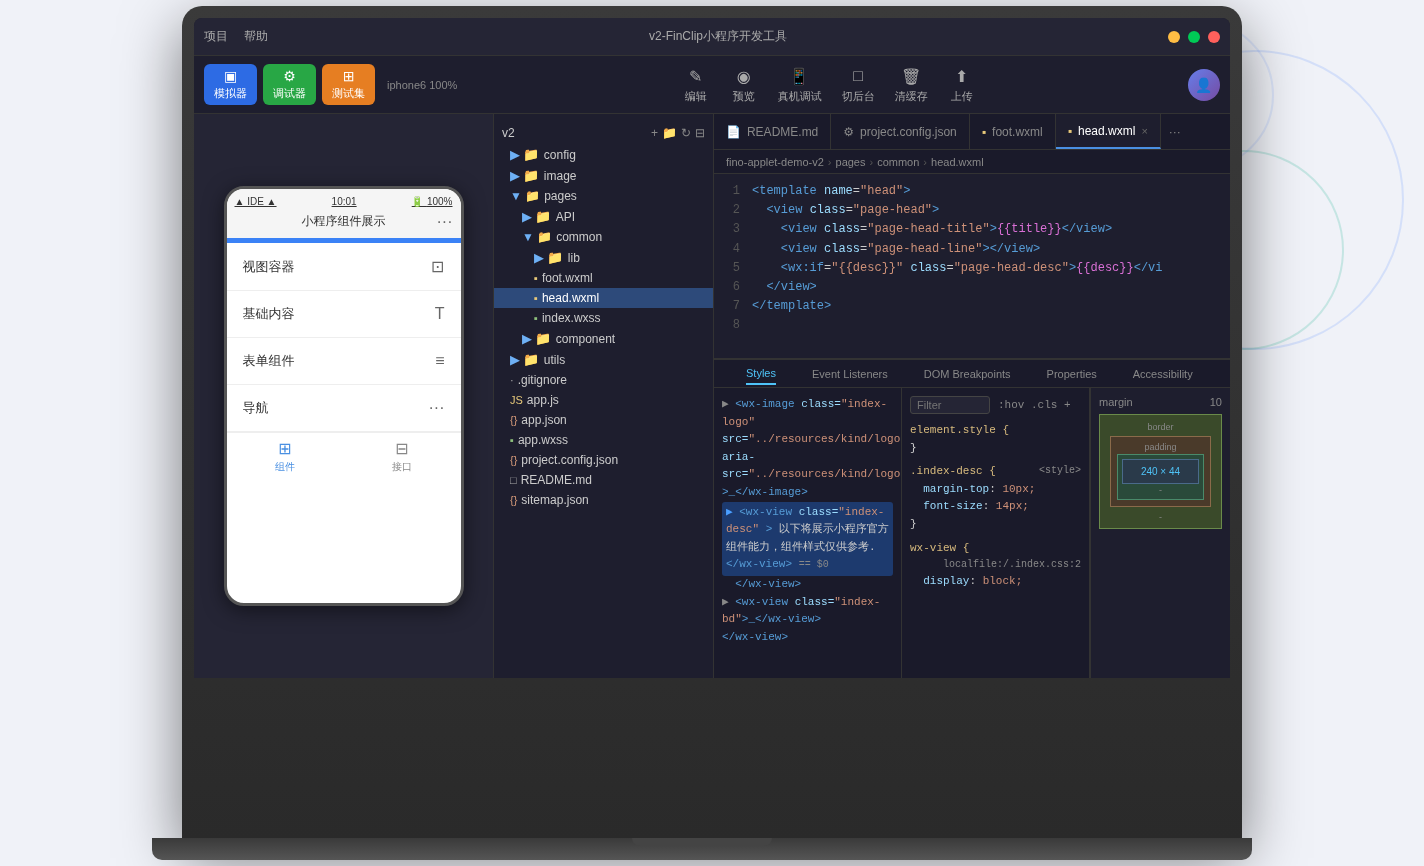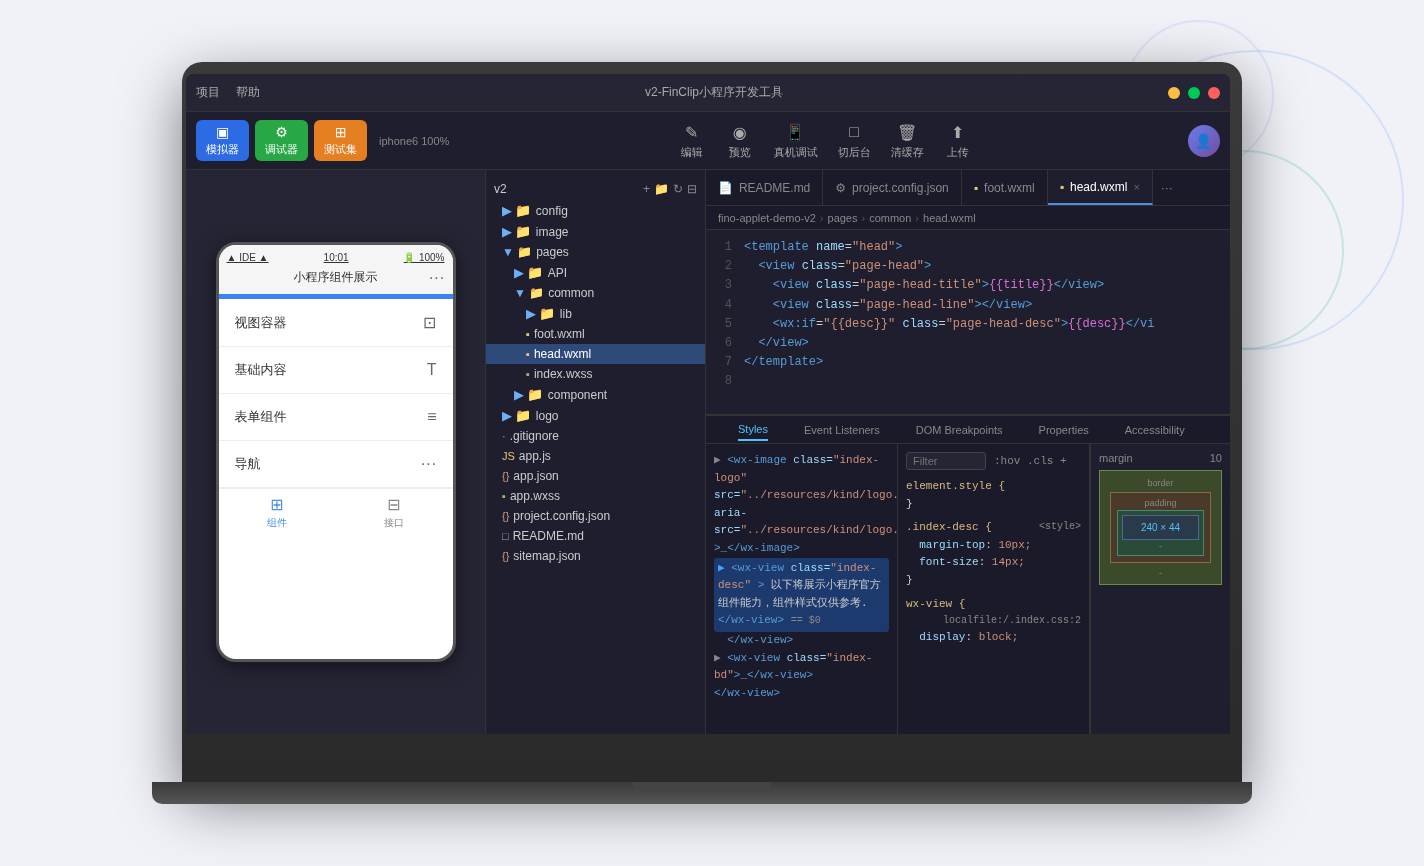--- a/index.html
+++ b/index.html
@@ -20,24 +20,24 @@
       border: 2px solid rgba(100,150,255,0.2);
       pointer-events: none;
     }
     .bg-circle-1 { width: 300px; height: 300px; top: 50px; right: 20px; }
     .bg-circle-2 { width: 200px; height: 200px; top: 150px; right: 80px; border-color: rgba(100,200,180,0.3); }
     .bg-circle-3 { width: 150px; height: 150px; top: 20px; right: 150px; border-color: rgba(100,150,255,0.15); }
     
     .laptop-outer {
       position: relative;
       width: 1060px;
-      height: 720px;
+      height: 832px;
       background: linear-gradient(180deg, #3a3a3a 0%, #2a2a2a 100%);
       border-radius: 20px 20px 0 0;
-      padding: 12px 12px 0 4px;
+      padding: 12px 12px 0 12px;
       box-shadow: 0 20px 60px rgba(0,0,0,0.5);
     }
     .laptop-screen-bezel {
       width: 100%;
       height: 660px;
       background: #1a1a1a;
       border-radius: 8px 8px 0 0;
       overflow: hidden;
       position: relative;
     }
@@ -781,21 +781,21 @@
               <span>index.wxss</span>
             </div>
 
             <div class="file-item indent-2">
               <span class="folder-icon">▶ 📁</span>
               <span>component</span>
             </div>
 
             <div class="file-item indent-1">
               <span class="folder-icon">▶ 📁</span>
-              <span>logo</span>
+              <span>utils</span>
             </div>
 
             <div class="file-item indent-1">
               <span class="file-icon-generic">·</span>
               <span>.gitignore</span>
             </div>
 
             <div class="file-item indent-1">
               <span class="file-icon-js">JS</span>
               <span>app.js</span>

